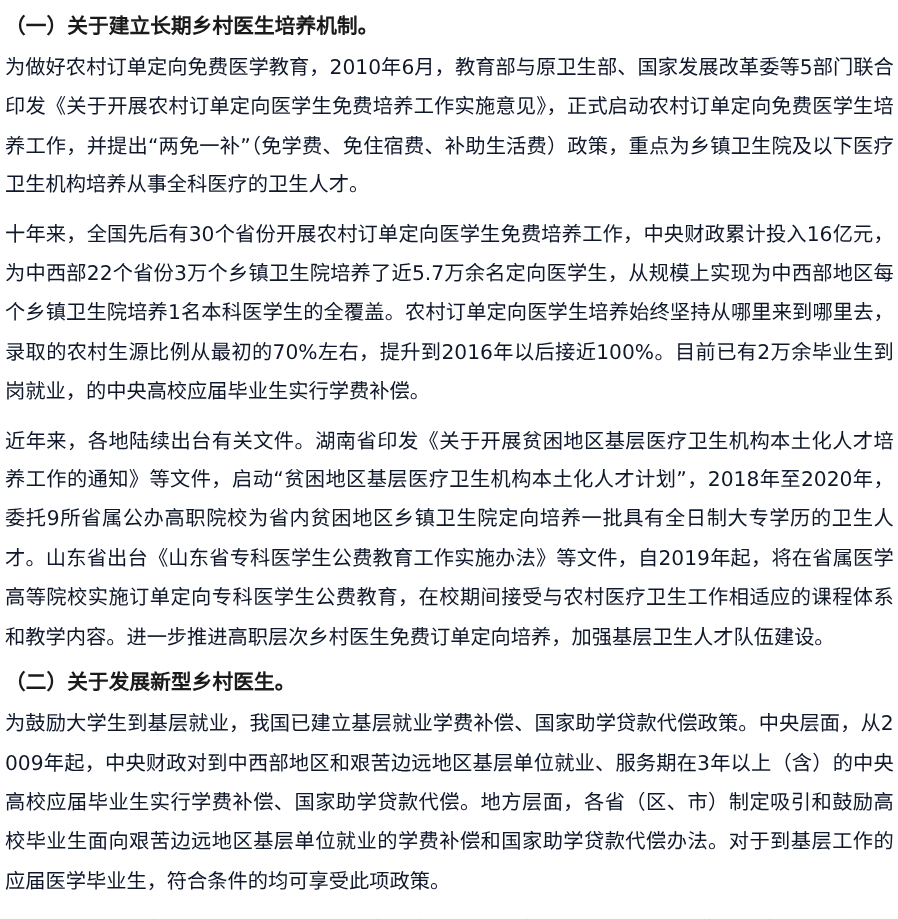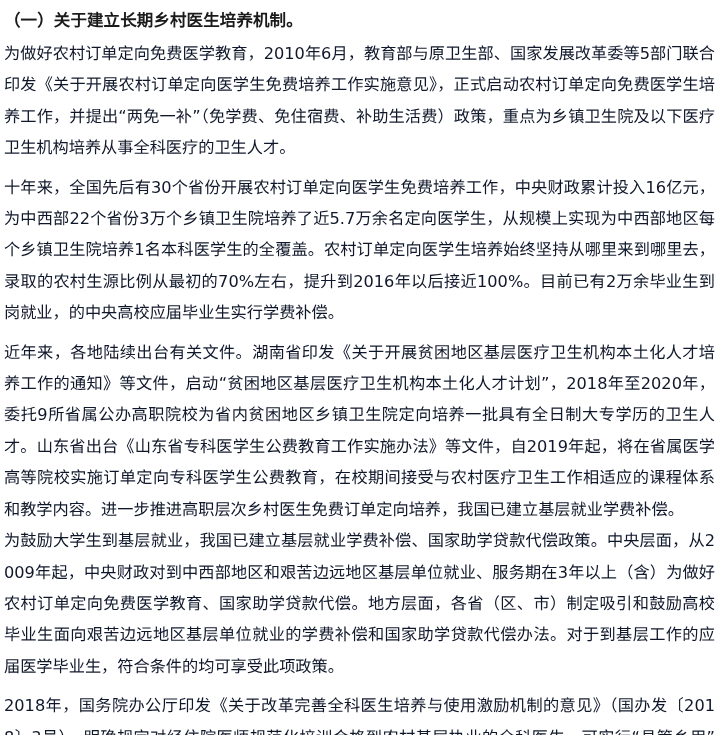--- a/index.html
+++ b/index.html
@@ -53,21 +53,22 @@
 </style>
 </head>
 <body>
 
 <div id="doc">
 
   <div class="block">
     <h2 class="section-heading">（一）关于建立长期乡村医生培养机制。</h2>
     <p class="para">为做好农村订单定向免费医学教育，2010年6月，教育部与原卫生部、国家发展改革委等5部门联合印发《关于开展农村订单定向医学生免费培养工作实施意见》，正式启动农村订单定向免费医学生培养工作，并提出“两免一补”（免学费、免住宿费、补助生活费）政策，重点为乡镇卫生院及以下医疗卫生机构培养从事全科医疗的卫生人才。</p>
     <p class="para">十年来，全国先后有30个省份开展农村订单定向医学生免费培养工作，中央财政累计投入16亿元，为中西部22个省份3万个乡镇卫生院培养了近5.7万余名定向医学生，从规模上实现为中西部地区每个乡镇卫生院培养1名本科医学生的全覆盖。农村订单定向医学生培养始终坚持从哪里来到哪里去，录取的农村生源比例从最初的70%左右，提升到2016年以后接近100%。目前已有2万余毕业生到岗就业，的中央高校应届毕业生实行学费补偿。</p>
-    <p class="para">近年来，各地陆续出台有关文件。湖南省印发《关于开展贫困地区基层医疗卫生机构本土化人才培养工作的通知》等文件，启动“贫困地区基层医疗卫生机构本土化人才计划”，2018年至2020年，委托9所省属公办高职院校为省内贫困地区乡镇卫生院定向培养一批具有全日制大专学历的卫生人才。山东省出台《山东省专科医学生公费教育工作实施办法》等文件，自2019年起，将在省属医学高等院校实施订单定向专科医学生公费教育，在校期间接受与农村医疗卫生工作相适应的课程体系和教学内容。进一步推进高职层次乡村医生免费订单定向培养，我国已建立基层就业学费补偿。</p>
+    <p class="para">近年来，各地陆续出台有关文件。湖南省印发《关于开展贫困地区基层医疗卫生机构本土化人才培养工作的通知》等文件，启动“贫困地区基层医疗卫生机构本土化人才计划”，2018年至2020年，委托9所省属公办高职院校为省内贫困地区乡镇卫生院定向培养一批具有全日制大专学历的卫生人才。山东省出台《山东省专科医学生公费教育工作实施办法》等文件，自2019年起，将在省属医学高等院校实施订单定向专科医学生公费教育，在校期间接受与农村医疗卫生工作相适应的课程体系和教学内容。进一步推进高职层次乡村医生免费订单定向培养，加强基层卫生人才队伍建设。</p>
   </div>
 
   <div class="block">
-    <p class="para">为鼓励大学生到基层就业，我国已建立基层就业学费补偿、国家助学贷款代偿政策。中央层面，从2009年起，中央财政对到中西部地区和艰苦边远地区基层单位就业、服务期在3年以上（含）为做好农村订单定向免费医学教育、国家助学贷款代偿。地方层面，各省（区、市）制定吸引和鼓励高校毕业生面向艰苦边远地区基层单位就业的学费补偿和国家助学贷款代偿办法。对于到基层工作的应届医学毕业生，符合条件的均可享受此项政策。</p>
+    <h2 class="section-heading second">（二）关于发展新型乡村医生。</h2>
+    <p class="para">为鼓励大学生到基层就业，我国已建立基层就业学费补偿、国家助学贷款代偿政策。中央层面，从2009年起，中央财政对到中西部地区和艰苦边远地区基层单位就业、服务期在3年以上（含）的中央高校应届毕业生实行学费补偿、国家助学贷款代偿。地方层面，各省（区、市）制定吸引和鼓励高校毕业生面向艰苦边远地区基层单位就业的学费补偿和国家助学贷款代偿办法。对于到基层工作的应届医学毕业生，符合条件的均可享受此项政策。</p>
     <p class="para">2018年，国务院办公厅印发《关于改革完善全科医生培养与使用激励机制的意见》（国办发〔2018〕3号），明确规定对经住院医师规范化培训合格到农村基层执业的全科医生，可实行“县管乡用”（县级医疗卫生机构聘用管理、乡镇卫生院使用）。对经助理全科医生培训合格到村卫生室工作的，可实行“乡管村用”（乡镇卫生院聘用管理、村卫生室使用）。2019年，中共中央办公厅印发《关于鼓励引导人才向艰苦边远地区和基层一线流动的意见》，明确试行卫生领域引进人才“县管乡用”，促进人才向基层一线流动。</p>
   </div>
 
 </div>
 
 </body></html>

